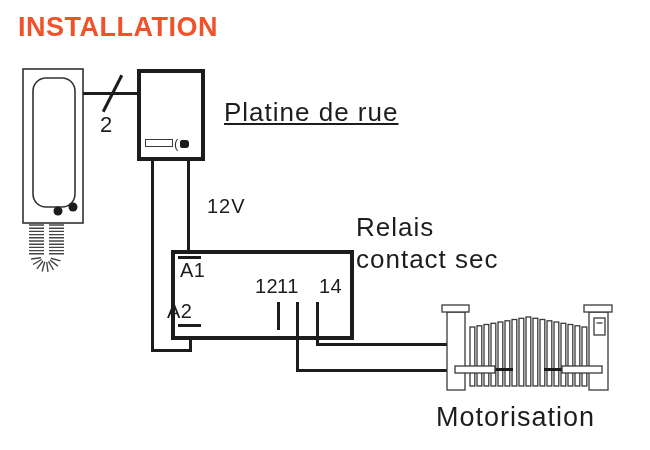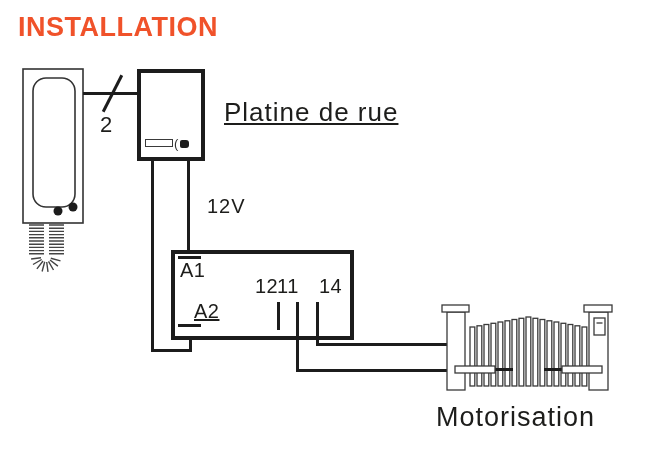--- a/index.html
+++ b/index.html
@@ -12,21 +12,21 @@
     letter-spacing:.5px;color:#F0522A;
   }
   .lbl{position:absolute;font-weight:300;letter-spacing:1px;color:#1d1d1b;white-space:nowrap;}
   .lbl-platine{left:224px;top:97px;font-size:26px;text-decoration:underline;}
   .lbl-12v{left:207px;top:195px;font-size:20px;}
   .lbl-relais{left:356px;top:211px;font-size:26px;line-height:32px;}
   .lbl-motor{left:436px;top:402px;font-size:27px;text-align:right;}
   .lbl-2{left:100px;top:112px;font-size:22px;}
   .term{position:absolute;font-weight:300;font-size:20px;letter-spacing:.5px;color:#1d1d1b;}
   .t-a1{left:180px;top:259px;}
-  .t-a2{left:194px;top:300px;text-decoration:underline;}
+  .t-a2{left:167px;top:300px;}
   .t-12{left:255px;top:275px;}
   .t-11{left:277px;top:275px;}
   .t-14{left:319px;top:275px;}
   .wire{position:absolute;background:#1c1c1c;}
   .w-handset{left:83px;top:92px;width:56px;height:3px;}
   .w-slash{left:111px;top:73px;width:3px;height:41px;transform:rotate(27deg);}
   .w-a1{left:187px;top:158px;width:3px;height:101px;}
   .w-left{left:151px;top:158px;width:3px;height:194px;}
   .w-jog{left:151px;top:349px;width:41px;height:3px;}
   .w-a2{left:189px;top:326px;width:3px;height:26px;}
@@ -128,17 +128,18 @@
       <line x1="104" y1="69.5" x2="122" y2="69.5" stroke="#1c1c1c" stroke-width="3"></line>
       <rect x="15" y="66" width="40" height="7"></rect>
       <rect x="122" y="66" width="40" height="7"></rect>
     </g>
   </svg>
 
   <span class="lbl lbl-2">2</span>
   <span class="lbl lbl-platine">Platine de rue</span>
   <span class="lbl lbl-12v">12V</span>
   <span class="lbl lbl-relais">
-    <br>
+    <span>Relais</span><br>
+    <span>contact sec</span>
   </span>
   <span class="lbl lbl-motor">Motorisation</span>
 
 </div>
 
 </body></html>

